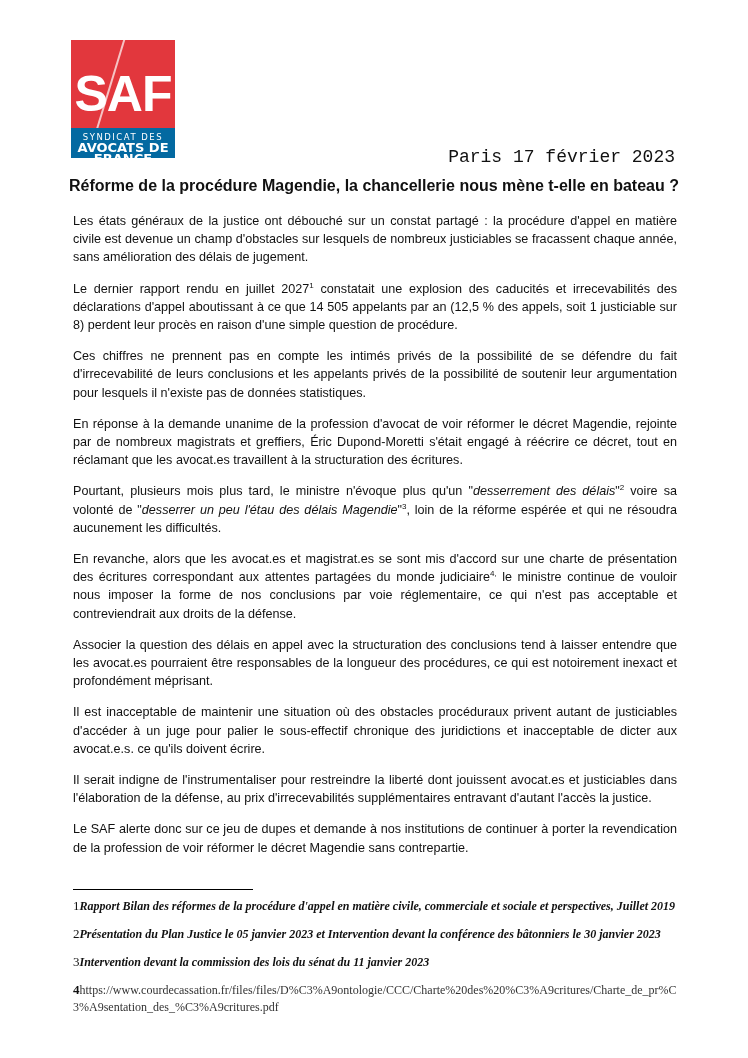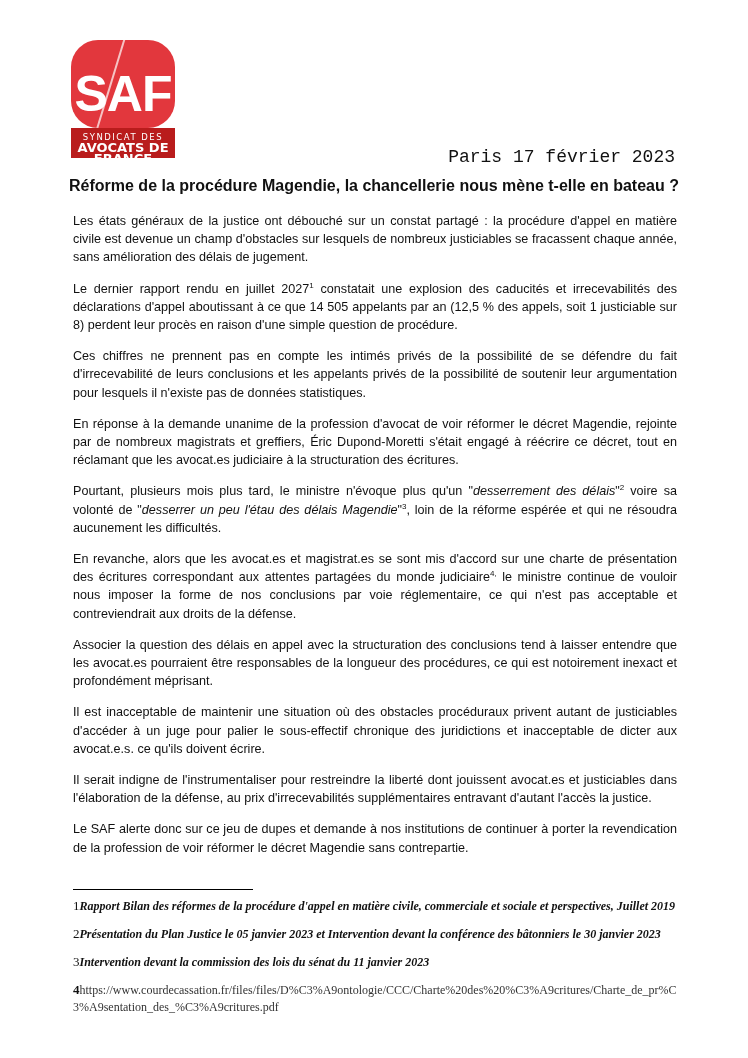--- a/index.html
+++ b/index.html
@@ -1,21 +1,21 @@
 <!DOCTYPE html>
 <html><head>
 <meta charset="utf-8">
 <style>
   html, body { margin: 0; padding: 0; background: #ffffff; }
   body { width: 748px; height: 1058px; position: relative; overflow: hidden; color: #111; }
   .logo { position: absolute; left: 71px; top: 40px; width: 104px; height: 118px; }
-  .logo-red { position: absolute; left: 0; top: 0; width: 104px; height: 88px; background: #e2373d; overflow: hidden; border-radius: 27px; }
+  .logo-red { position: absolute; left: 0; top: 0; width: 104px; height: 88px; background: #e2373d; overflow: hidden; }
   .logo-slash { position: absolute; left: 54px; top: -6px; width: 1.5px; height: 110px; background: #f6c3c4; transform: rotate(17deg); transform-origin: top left; }
   .logo-text { position: absolute; left: 0; right: 0; top: 26px; text-align: center; font-family: "Liberation Sans", sans-serif; font-weight: bold; font-size: 50px; letter-spacing: -1px; color: #ffffff; line-height: 56px; }
-  .logo-band { position: absolute; left: 0; top: 88px; width: 104px; height: 30px; background: #b91c1c; color: #ffffff; font-family: "DejaVu Sans", sans-serif; text-align: center; }
+  .logo-band { position: absolute; left: 0; top: 88px; width: 104px; height: 30px; background: #0369a1; color: #ffffff; font-family: "DejaVu Sans", sans-serif; text-align: center; }
   .logo-band .l1 { font-size: 8.5px; letter-spacing: 1.5px; line-height: 10px; margin-top: 4px; }
   .logo-band .l2 { font-size: 13px; font-weight: bold; line-height: 11px; }
   .date { position: absolute; right: 73px; top: 147px; font-family: Liberation Mono, monospace; font-size: 18px; }
   .title { position: absolute; left: 0; width: 748px; top: 177px; text-align: center; font-family: "Liberation Sans", sans-serif; font-weight: bold; font-size: 16px; }
   .body-text { position: absolute; left: 73px; width: 604px; top: 212px; font-family: "Liberation Sans", sans-serif; font-size: 12.6px; line-height: 18.2px; }
   .body-text p { margin: 0 0 13px 0; text-align: justify; }
   .body-text sup { font-size: 8px; line-height: 0; }
   .footnote-rule { position: absolute; left: 73px; top: 889px; width: 180px; height: 1px; background: #000; }
   .footnotes { position: absolute; left: 73px; width: 610px; top: 897px; font-family: "Liberation Serif", serif; font-size: 12px; line-height: 17px; }
   .fn { margin: 0 0 10px 0; }
@@ -38,21 +38,21 @@
 </div>
 
 <div class="date">Paris 17 février 2023</div>
 
 <div class="title">Réforme de la procédure Magendie, la chancellerie nous mène t-elle en bateau ?</div>
 
 <div class="body-text">
   <p>Les états généraux de la justice ont débouché sur un constat partagé : la procédure d'appel en matière civile est devenue un champ d'obstacles sur lesquels de nombreux justiciables se fracassent chaque année, sans amélioration des délais de jugement.</p>
   <p><span>Le dernier rapport rendu en juillet 2027</span><sup>1</sup><span> constatait une explosion des caducités et irrecevabilités des déclarations d'appel aboutissant à ce que 14 505 appelants par an (12,5 % des appels, soit 1 justiciable sur 8) perdent leur procès en raison d'une simple question de procédure.</span></p>
   <p>Ces chiffres ne prennent pas en compte les intimés privés de la possibilité de se défendre du fait d'irrecevabilité de leurs conclusions et les appelants privés de la possibilité de soutenir leur argumentation pour lesquels il n'existe pas de données statistiques.</p>
-  <p>En réponse à la demande unanime de la profession d'avocat de voir réformer le décret Magendie, rejointe par de nombreux magistrats et greffiers, Éric Dupond-Moretti s'était engagé à réécrire ce décret, tout en réclamant que les avocat.es judiciaire à la structuration des écritures.</p>
+  <p>En réponse à la demande unanime de la profession d'avocat de voir réformer le décret Magendie, rejointe par de nombreux magistrats et greffiers, Éric Dupond-Moretti s'était engagé à réécrire ce décret, tout en réclamant que les avocat.es travaillent à la structuration des écritures.</p>
   <p><span>Pourtant, plusieurs mois plus tard, le ministre n'évoque plus qu'un "</span><em>desserrement des délais</em><span>"</span><sup>2</sup><span> voire sa volonté de "</span><em>desserrer un peu l'étau des délais Magendie</em><span>"</span><sup>3</sup><span>, loin de la réforme espérée et qui ne résoudra aucunement les difficultés.</span></p>
   <p><span>En revanche, alors que les avocat.es et magistrat.es se sont mis d'accord sur une charte de présentation des écritures correspondant aux attentes partagées du monde judiciaire</span><sup>4,</sup><span> le ministre continue de vouloir nous imposer la forme de nos conclusions par voie réglementaire, ce qui n'est pas acceptable et contreviendrait aux droits de la défense.</span></p>
   <p>Associer la question des délais en appel avec la structuration des conclusions tend à laisser entendre que les avocat.es pourraient être responsables de la longueur des procédures, ce qui est notoirement inexact et profondément méprisant.</p>
   <p>Il est inacceptable de maintenir une situation où des obstacles procéduraux privent autant de justiciables d'accéder à un juge pour palier le sous-effectif chronique des juridictions et inacceptable de dicter aux avocat.e.s. ce qu'ils doivent écrire.</p>
   <p>Il serait indigne de l'instrumentaliser pour restreindre la liberté dont jouissent avocat.es et justiciables dans l'élaboration de la défense, au prix d'irrecevabilités supplémentaires entravant d'autant l'accès la justice.</p>
   <p>Le SAF alerte donc sur ce jeu de dupes et demande à nos institutions de continuer à porter la revendication de la profession de voir réformer le décret Magendie sans contrepartie.</p>
 </div>
 
 <div class="footnote-rule"></div>
 

